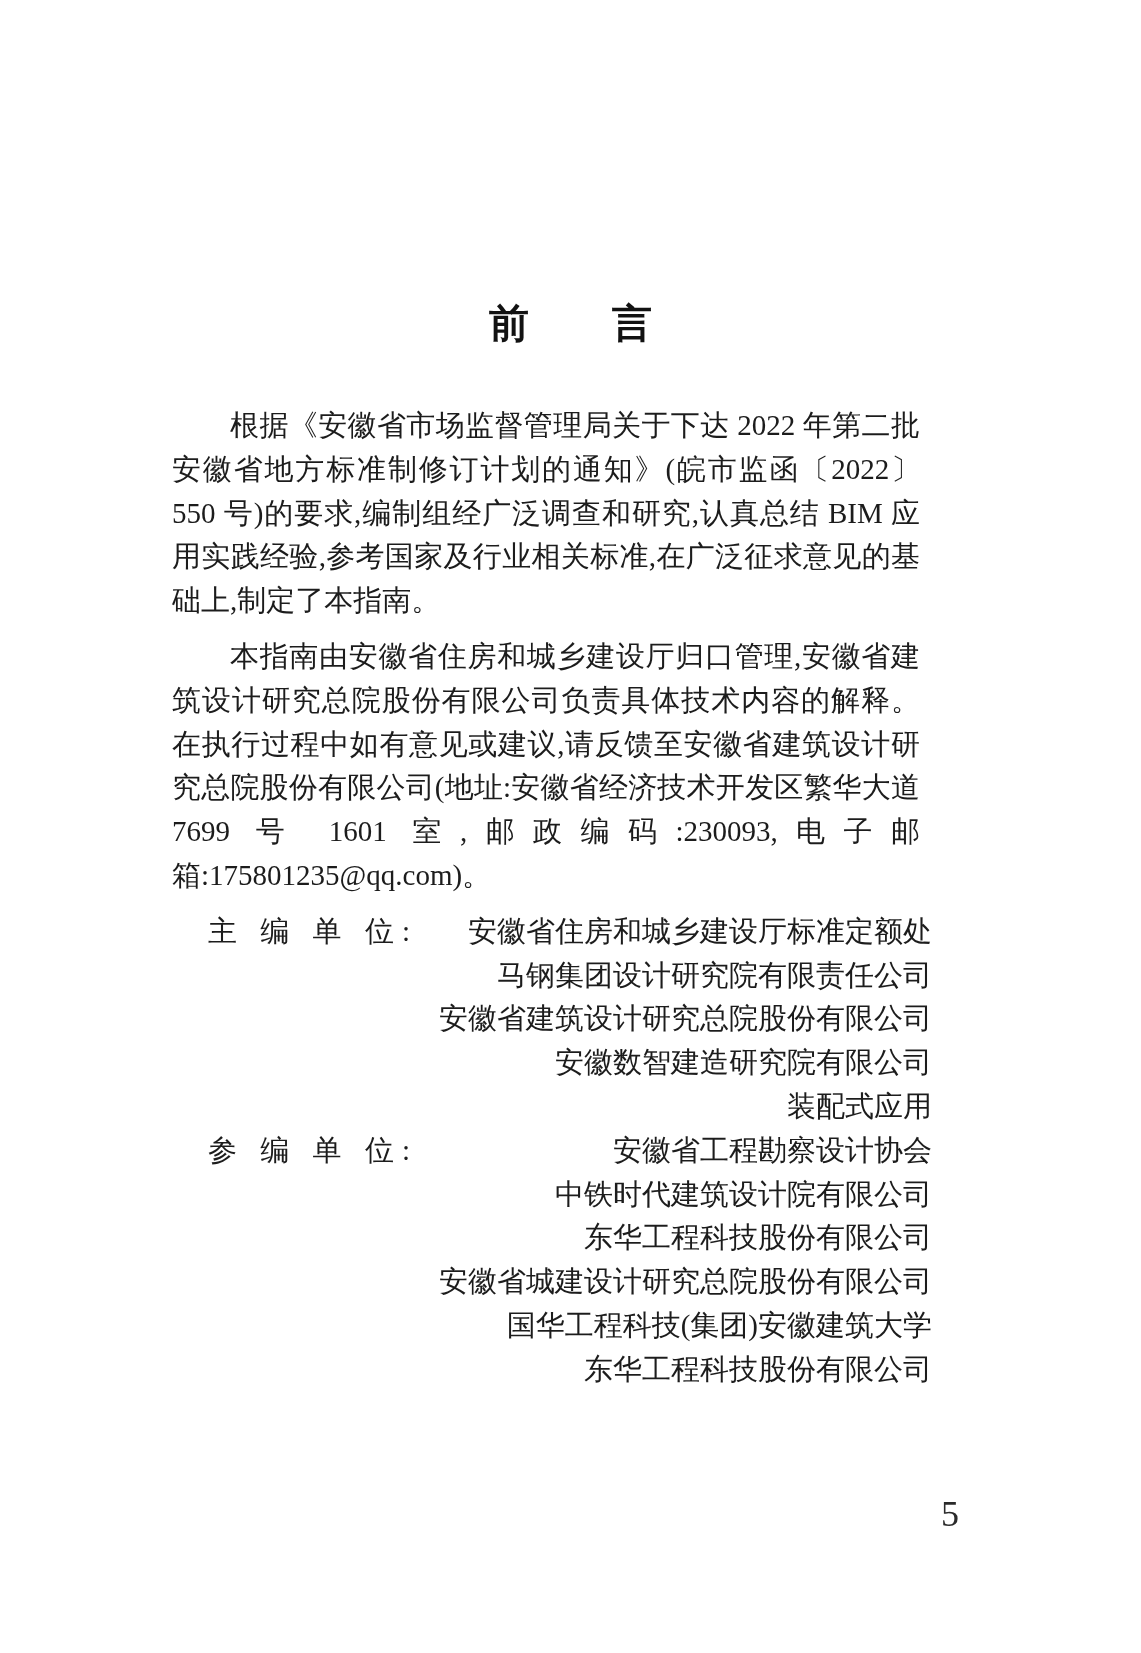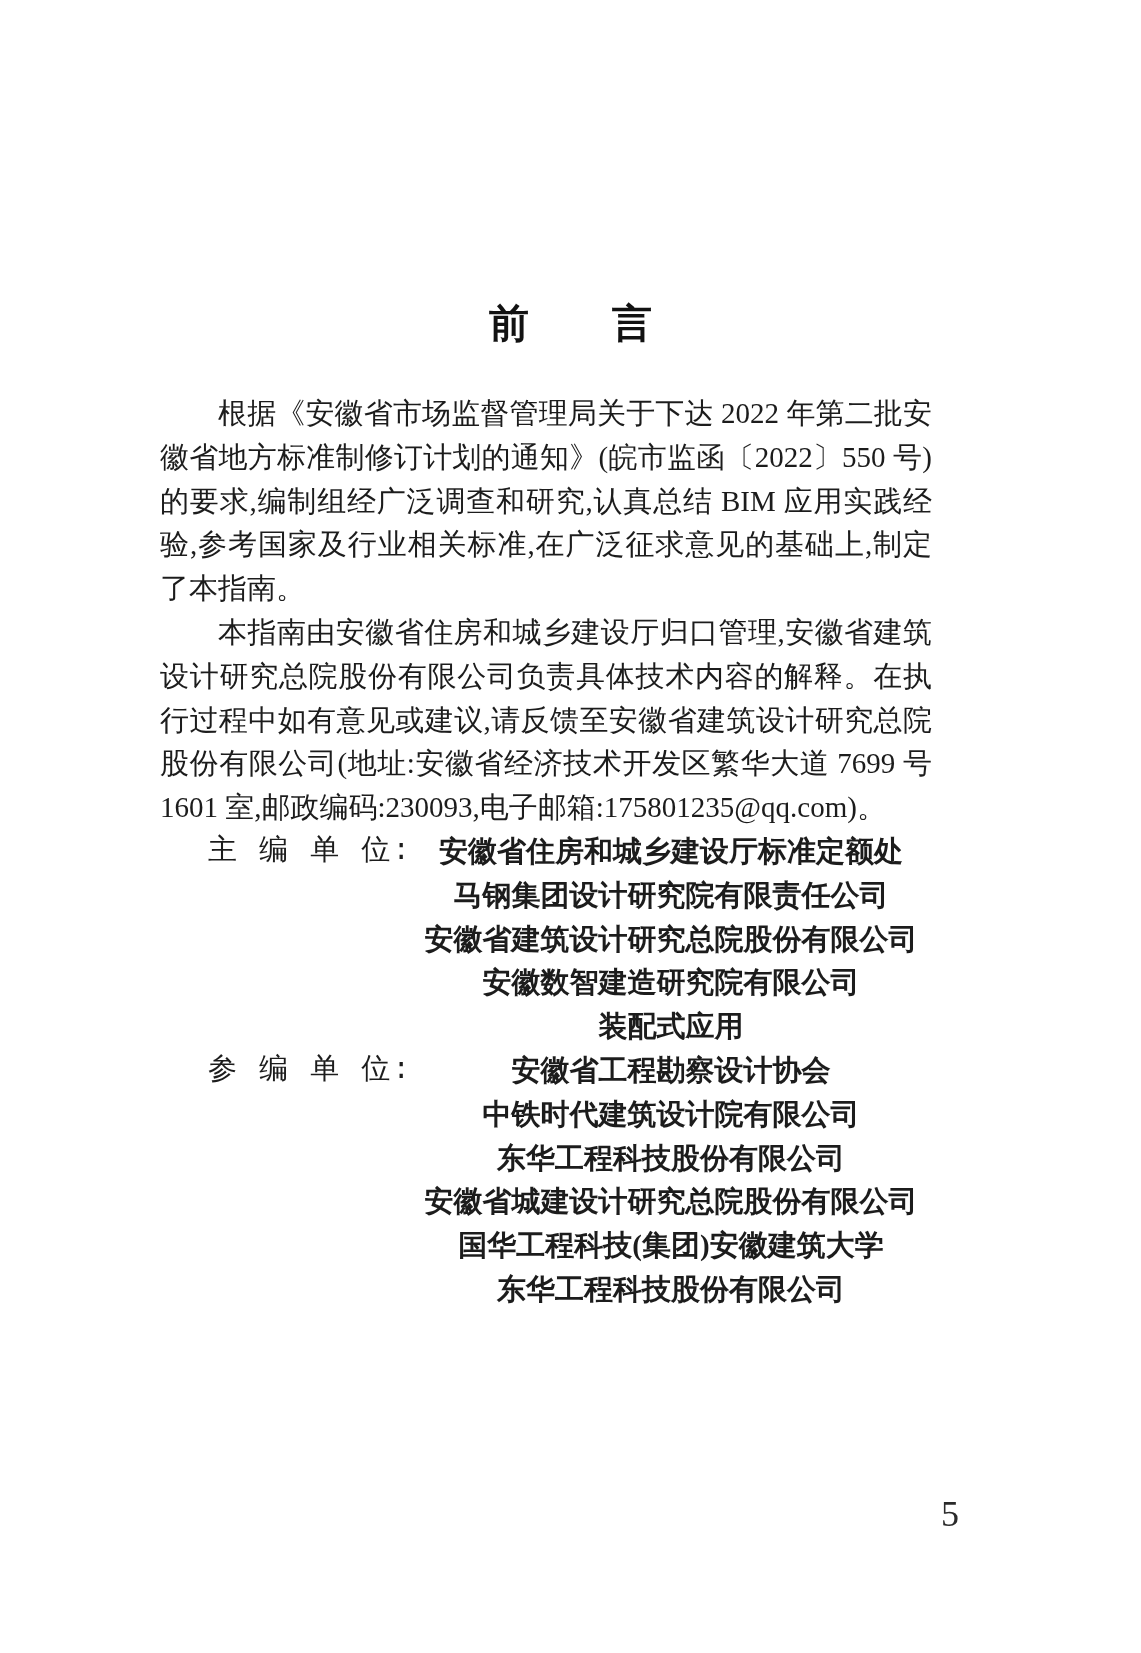--- a/index.html
+++ b/index.html
@@ -33,44 +33,42 @@
   .doc-body {
     position: absolute;
     left: 160px;
     top: 392px;
     width: 772px;
     font-size: 29px;
     line-height: 43.8px;
     text-align: justify;
   }
   .para {
-    margin: 0;
+    margin: 12px;
     padding: 0;
     text-indent: 2em;
   }
   .editor-group {
     display: flex;
     align-items: flex-start;
   }
   .editor-label {
     flex: 0 0 250px;
     box-sizing: border-box;
     padding-left: 48px;
     text-align: justify;
     text-align-last: justify;
-    font-family: Liberation Mono, monospace;
   }
   .editor-units {
     flex: 1 1 auto;
     min-width: 0;
   }
   .unit {
     white-space: nowrap;
-    text-align: center;
-    font-weight: bold;
+    text-align: right;
   }
   .page-number {
     position: absolute;
     left: 928px;
     top: 1492px;
     width: 44px;
     text-align: center;
     font-size: 36px;
     line-height: 44px;
     color: #2a2a2a;

